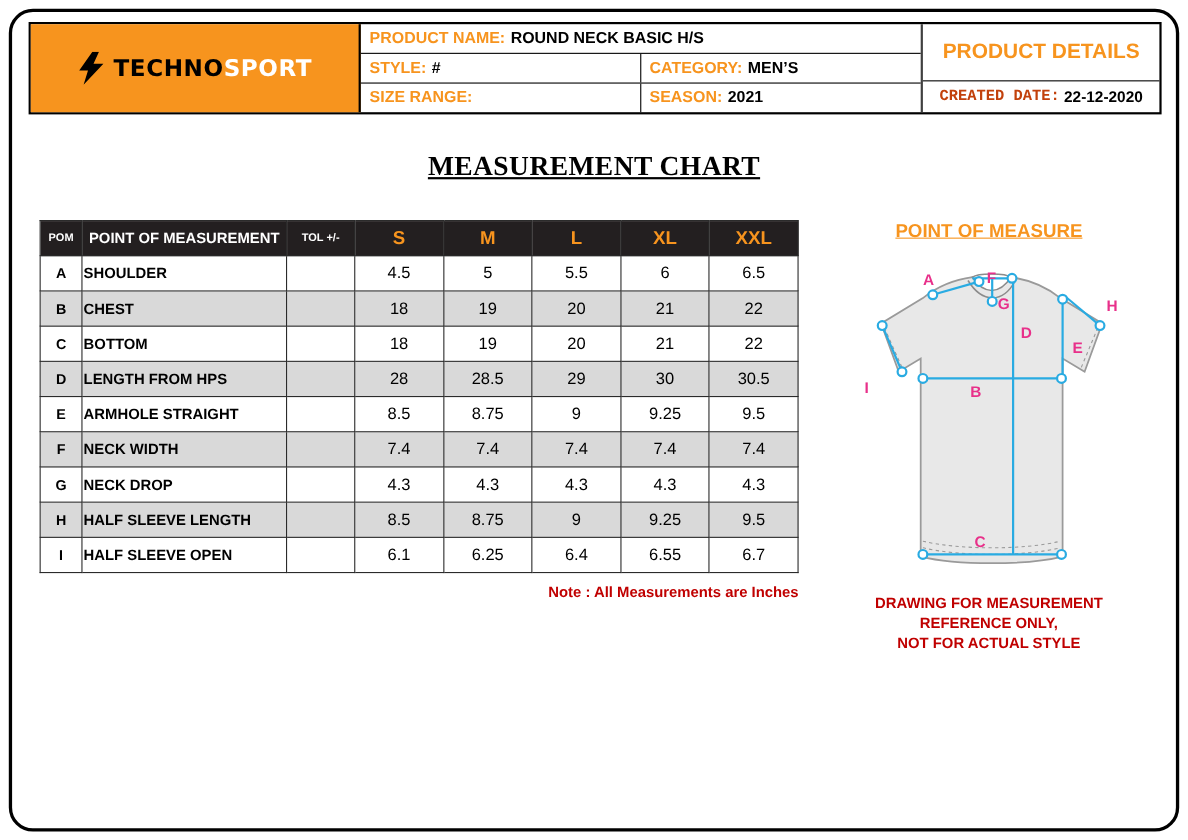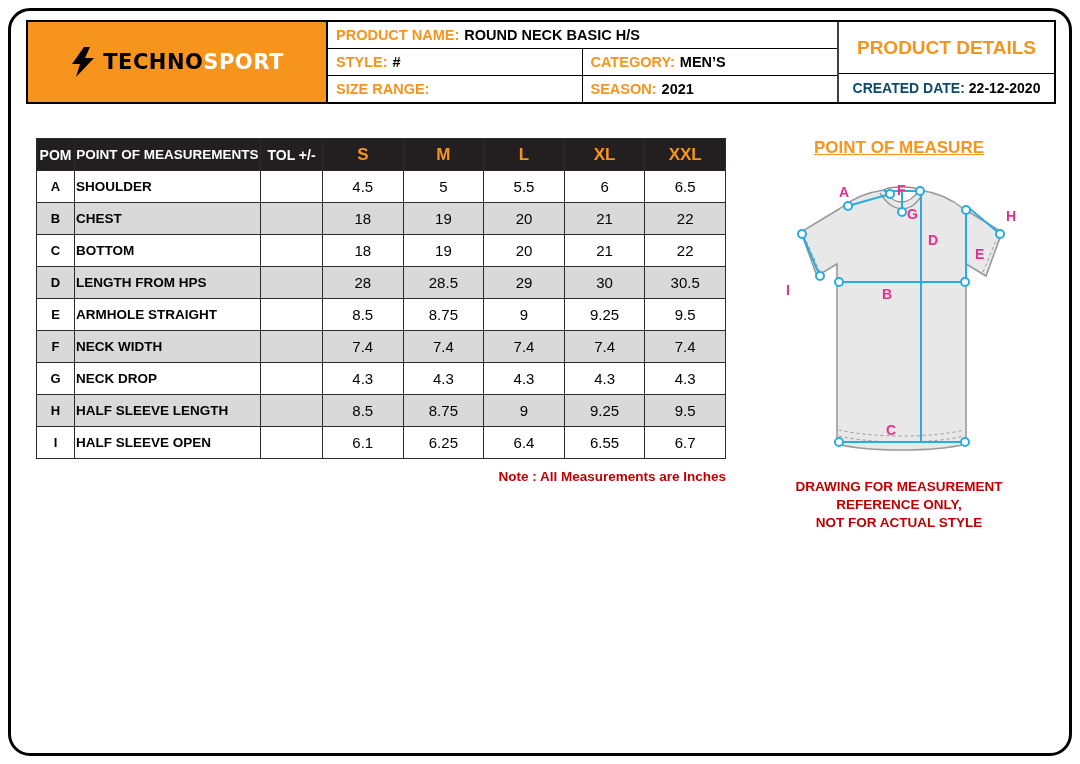--- a/index.html
+++ b/index.html
@@ -135,21 +135,21 @@
   .details-bottom {
     height: 28px;
     width: 100%;
     display: flex;
     align-items: center;
     justify-content: center;
     font-size: 14px;
     font-weight: bold;
     box-sizing: border-box;
   }
-  .details-bottom .lbl { color: #0c4a6e; margin-right: 4px; }
+  .details-bottom .lbl { color: #c2410c; margin-right: 4px; font-family: Liberation Mono, monospace; }
   .details-bottom .val { color: #000; }
 
   
   .chart-title {
     text-align: center;
     margin-top: 34px;
     font-family: "Liberation Serif", serif;
     font-size: 25px;
     font-weight: bold;
     letter-spacing: 0.4px;
@@ -180,21 +180,21 @@
     height: 32px;
     box-sizing: border-box;
   }
   table.meas thead th {
     background: #231f20;
     color: #ffffff;
     font-size: 13.5px;
     font-weight: bold;
     text-align: center;
   }
-  table.meas thead th.pom-h { font-size: 14px; margin-left: 28px; }
+  table.meas thead th.pom-h { font-size: 10px; margin-left: 28px; }
   table.meas thead th.size-h {
     color: #F7941E;
     font-size: 17px;
   }
   td.code {
     text-align: center;
     font-size: 13px;
     font-weight: bold;
     color: #000;
     width: 38px;
@@ -304,29 +304,30 @@
         <div class="details-top">
           <span class="details-title">PRODUCT DETAILS</span>
         </div>
         <div class="details-bottom">
           <span class="lbl">CREATED DATE:</span>
           <span class="val">22-12-2020</span>
         </div>
       </div>
     </div>
 
+    <div class="chart-title">MEASUREMENT CHART</div>
 
     <div class="body-area">
 
       <div class="left-col">
         <table class="meas">
           <thead>
             <tr>
               <th class="pom-h" style="width:38px">POM</th>
-              <th style="width:186px">POINT OF MEASUREMENTS</th>
+              <th style="width:186px">POINT OF MEASUREMENT</th>
               <th class="pom-h" style="width:62px">TOL +/-</th>
               <th class="size-h">S</th>
               <th class="size-h">M</th>
               <th class="size-h">L</th>
               <th class="size-h">XL</th>
               <th class="size-h">XXL</th>
             </tr>
           </thead>
           <tbody>
             <tr class="plain">

